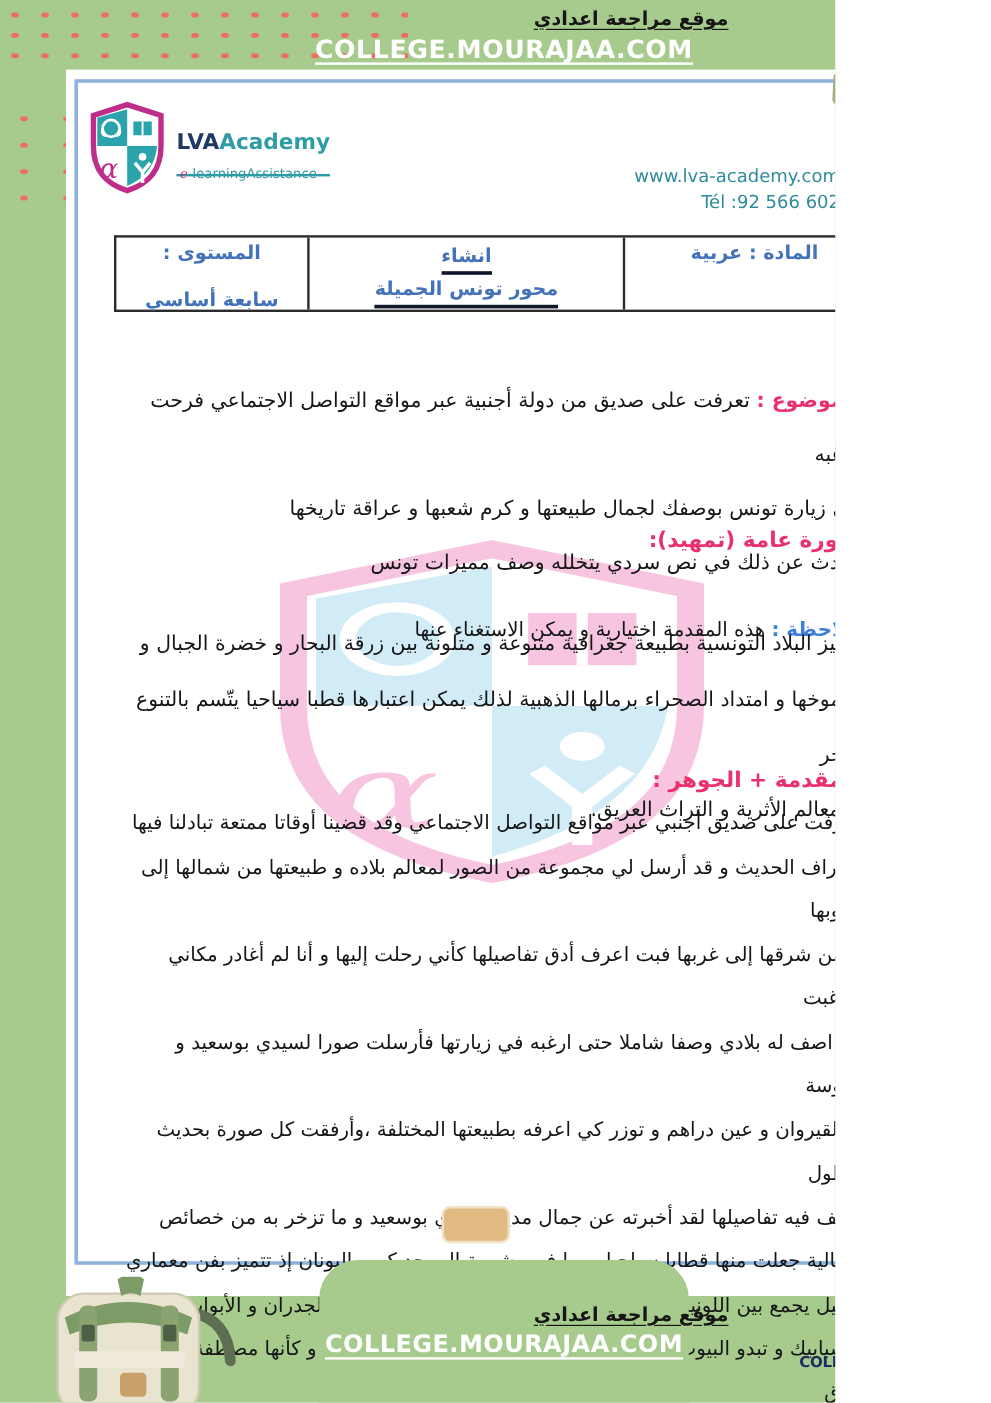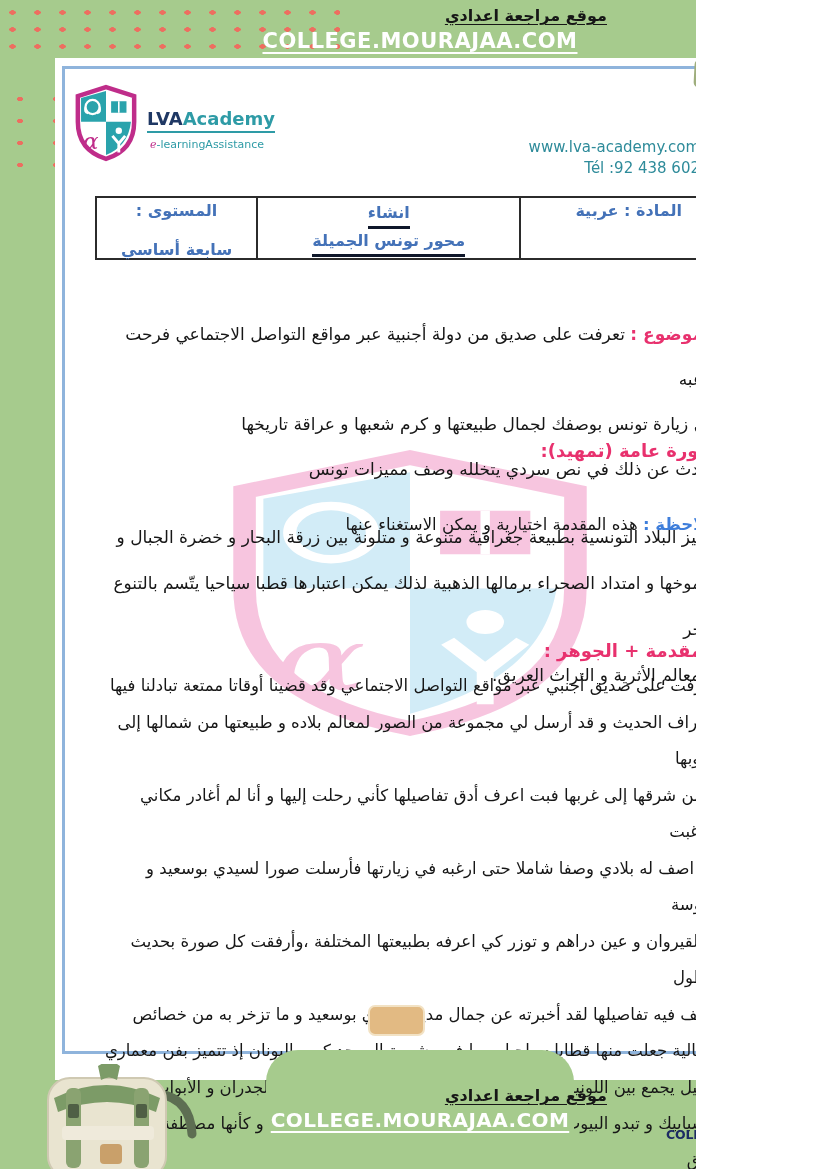--- a/index.html
+++ b/index.html
@@ -15,21 +15,21 @@
   #paper { position:absolute; left:55px; top:58px; width:692px; height:1022px; background:#ffffff; z-index:1; }
   #frame { position:absolute; left:62px; top:66px; width:676px; height:988px; border:3px solid #8fb4dc; z-index:2; }
 
   
   #top-banner { position:absolute; left:233px; top:6px; width:374px; text-align:center; z-index:6; color:#fff; }
   #top-banner .ar-name { font-size:16px; font-weight:bold; text-decoration:underline; text-underline-offset:3px; }
   #top-banner .domain { font-size:21px; font-weight:bold; letter-spacing:.5px; text-decoration:underline; text-underline-offset:4px; margin-top:4px; }
 
   
   #logo-block { position:absolute; left:74px; top:84px; z-index:4; }
-  #brand-line { position:absolute; left:147px; top:108px; z-index:4; font-size:18px; border-bottom:2px solid #2e9ba6; padding-bottom:2px; }
+  #brand-line { position:absolute; left:147px; top:108px; z-index:4; font-size:18px; border-bottom:2px solid #2e9ba6; padding-bottom:16px; }
   #brand-line .bold { color:#1f3864; font-weight:bold; }
   #brand-line .light { color:#2e9ba6; font-weight:bold; }
   #tagline { position:absolute; left:150px; top:138px; z-index:4; font-size:11px; color:#2e9ba6; }
   #tagline .e { color:#bf2d8a; font-style:italic; font-family:"DejaVu Serif", serif; }
 
   #contact { position:absolute; left:430px; top:137px; width:270px; text-align:right; z-index:4;
              color:#2e8b9a; font-size:15px; line-height:21px; }
 
   
   #info-table { position:absolute; left:95px; top:196px; width:643px; height:64px; z-index:4;
@@ -146,21 +146,21 @@
   </div>
   <div id="brand-line">
     <span class="bold">LVA</span><span class="light">Academy</span>
   </div>
   <div id="tagline">
     <span class="e">e</span><span>-learningAssistance</span>
   </div>
 
   <div id="contact">
     <div>www.lva-academy.com</div>
-    <div>Tél :92 438 602</div>
+    <div>Tél :92 566 602</div>
   </div>
 
   <div id="info-table">
     <div class="cell cell-subject">
       <span>المادة : عربية</span>
     </div>
     <div class="cell cell-title">
       <span class="u-line">انشاء</span>
       <span class="u-line">محور تونس الجميلة</span>
     </div>

